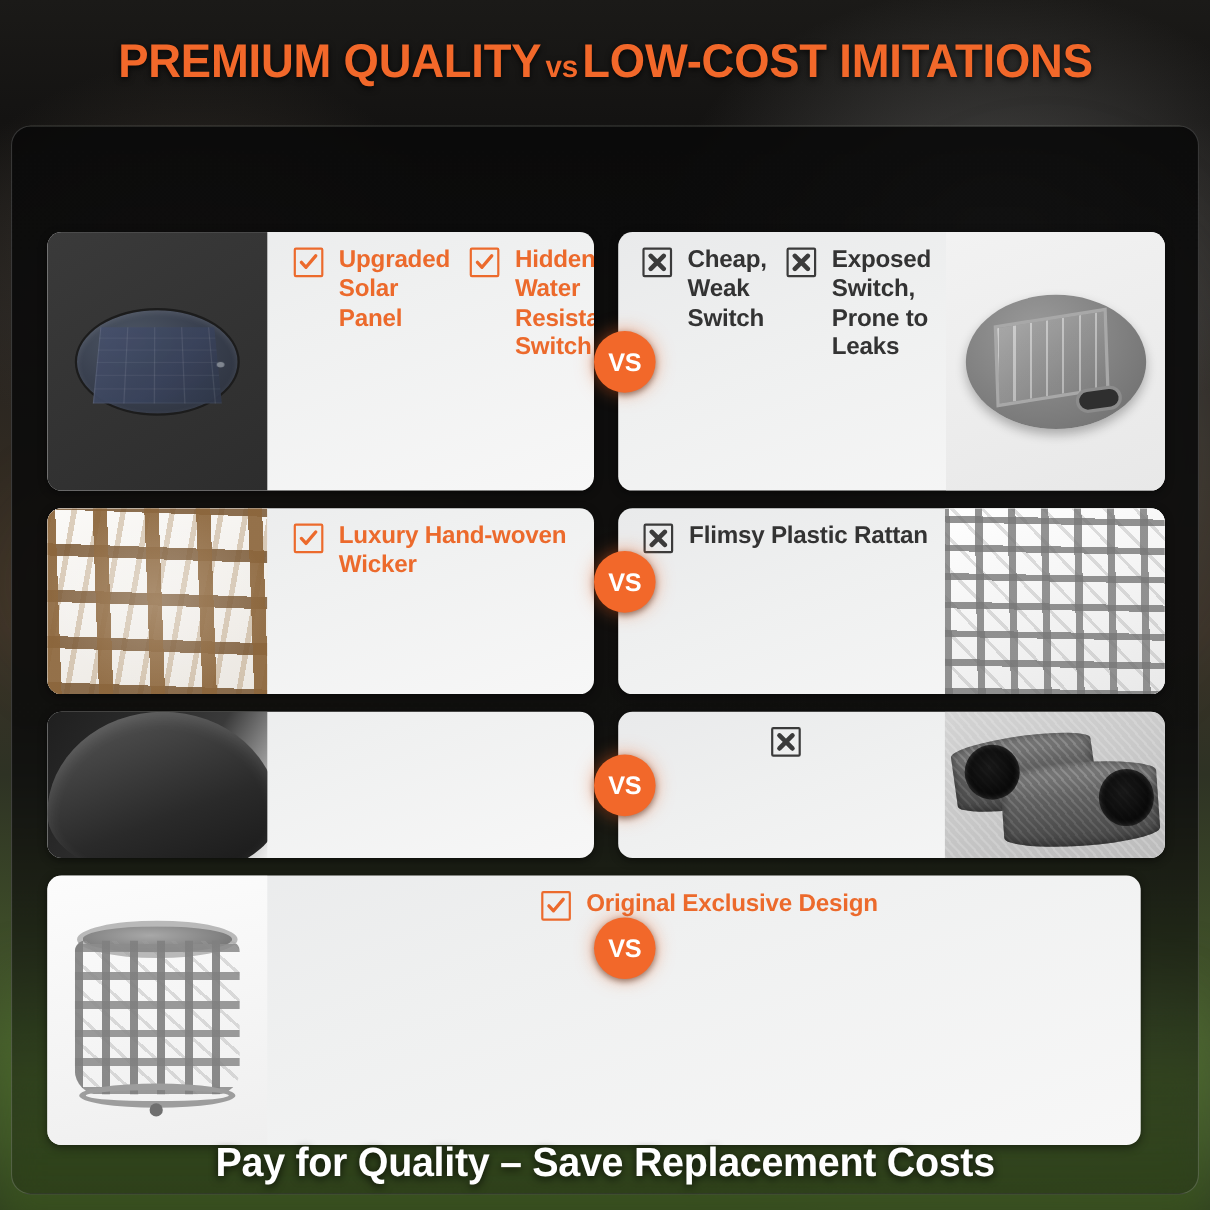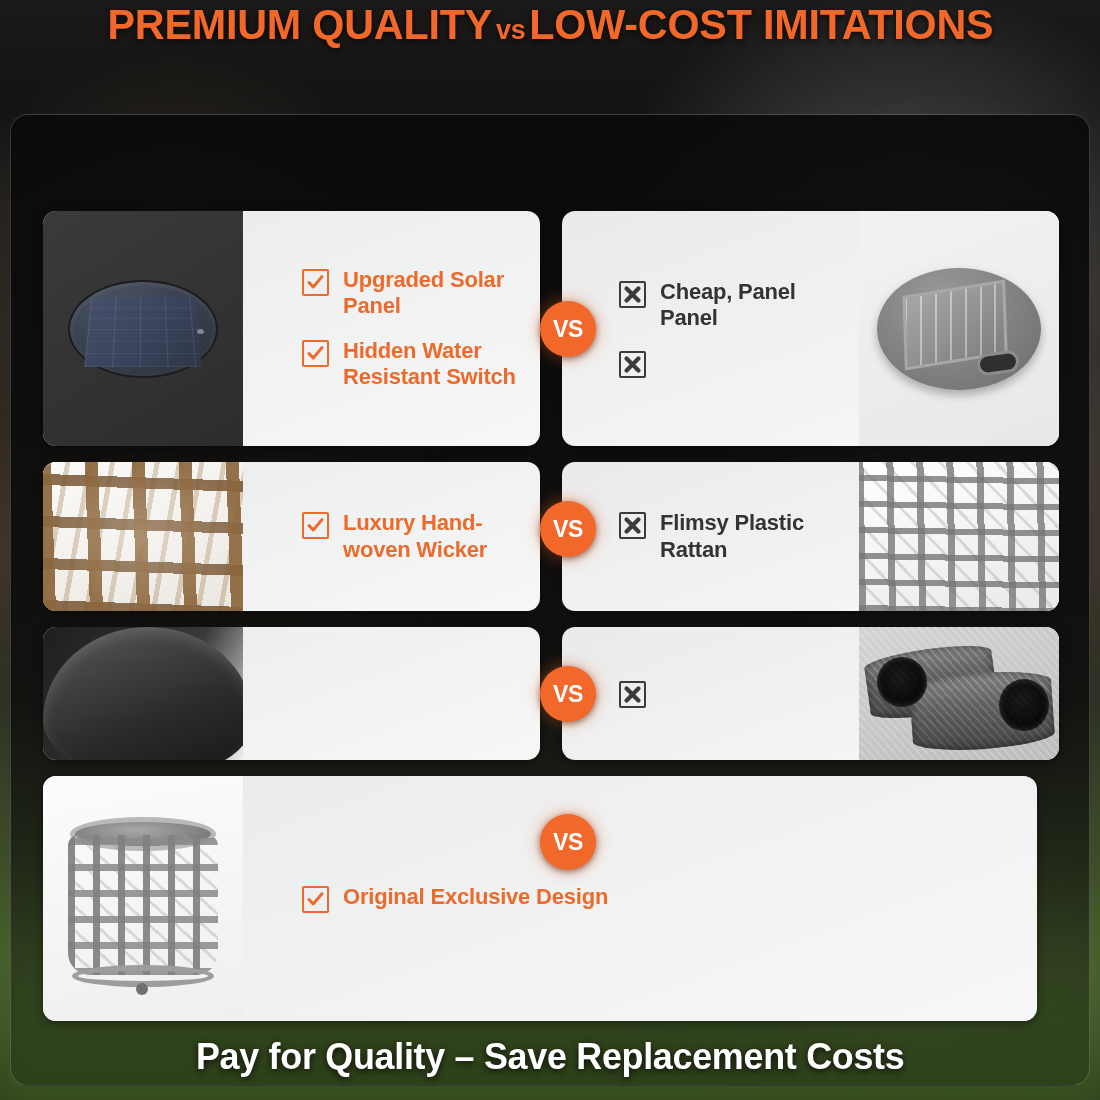--- a/index.html
+++ b/index.html
@@ -55,21 +55,21 @@
     position: absolute;
     left: 620px; bottom: 0px; width: 480px; height: 230px;
     background: radial-gradient(ellipse at 60% 60%, rgba(120,122,118,0.55), transparent 72%);
     filter: blur(26px);
   }
 
   
   .title-band {
     position: absolute;
     left: 0; top: 0; width: 1100px; height: 112px;
-    display: flex; align-items: flex-start; justify-content: center;
+    display: flex; align-items: center; justify-content: center;
     z-index: 6;
   }
   .main-title {
     font-size: 43px;
     font-weight: 700;
     letter-spacing: -0.2px;
     color: #f2682a;
     text-shadow: 0 2px 6px rgba(0,0,0,0.75);
     white-space: nowrap;
     transform: scaleX(0.96);
@@ -131,25 +131,24 @@
     display: flex;
     position: relative;
     box-shadow: 0 2px 8px rgba(0,0,0,0.45);
   }
   .card.left { margin-right: 22px; }
   .card.right { }
 
   .card-text {
     flex: 1;
     display: flex;
-    flex-direction: column;
+    flex-direction: row;
     justify-content: center;
     gap: 18px;
     padding: 12px 14px 12px 24px;
-    margin-left: 35px;
   }
   .card.right .card-text { padding-left: 22px; }
 
   .feature {
     display: flex;
     align-items: flex-start;
     gap: 14px;
   }
   .feature-label {
     font-size: 22px;
@@ -440,40 +439,41 @@
       <div class="vs-badge" style="top:90px;">VS</div>
 
       <div class="card right">
         <div class="card-text">
           <div class="feature">
             <span class="box cross">
               <svg width="17" height="17" viewBox="0 0 17 17">
                   <path d="M2.6 2.6 L14.4 14.4 M14.4 2.6 L2.6 14.4" stroke="#3b3b3b" stroke-width="4.2" stroke-linecap="round"></path>
                 </svg>
             </span>
-            <span class="feature-label bad">Cheap, Panel Panel</span>
+            <span class="feature-label bad">Cheap, Weak Switch</span>
           </div>
           <div class="feature">
             <span class="box cross">
               <svg width="17" height="17" viewBox="0 0 17 17">
                   <path d="M2.6 2.6 L14.4 14.4 M14.4 2.6 L2.6 14.4" stroke="#3b3b3b" stroke-width="4.2" stroke-linecap="round"></path>
                 </svg>
             </span>
+            <span class="feature-label bad">Exposed Switch, Prone to Leaks</span>
           </div>
         </div>
         <div class="img img-solar-gray">
           <div class="disc">
             <div class="disc-panel"></div>
             <div class="disc-switch"></div>
           </div>
         </div>
       </div>
     </div>
 
-    <div class="row" style="height:149px;">
+    <div class="row" style="height:169px;">
       <div class="card left">
         <div class="img img-wicker-brown">
           <div class="weave-brown"></div>
         </div>
         <div class="card-text">
           <div class="feature">
             <span class="box check">
               <svg width="17" height="17" viewBox="0 0 17 17">
                   <path d="M2 8.5 L6.2 13 L15 2.6" stroke="#ec6a2c" stroke-width="3" fill="none" stroke-linecap="round" stroke-linejoin="round"></path>
                 </svg>

